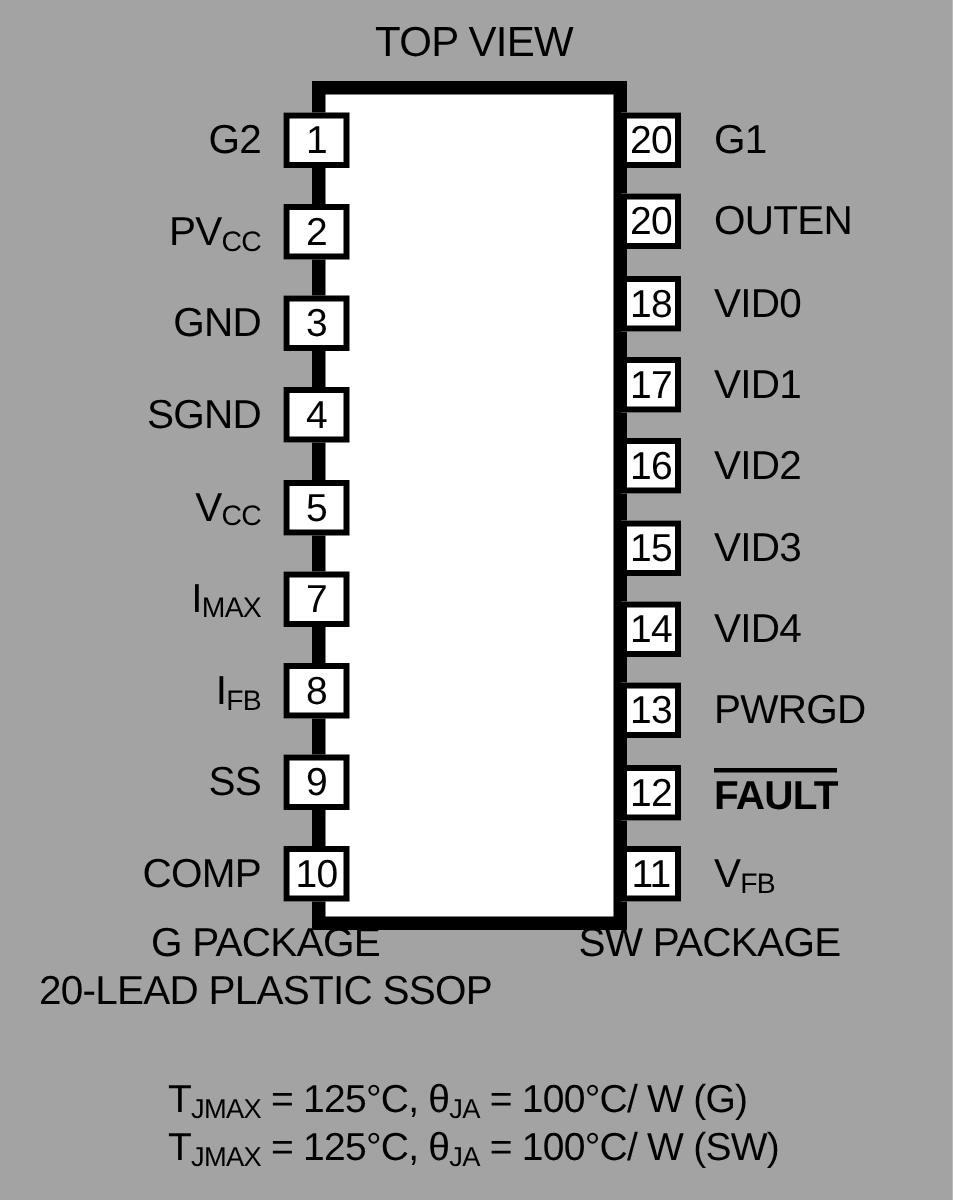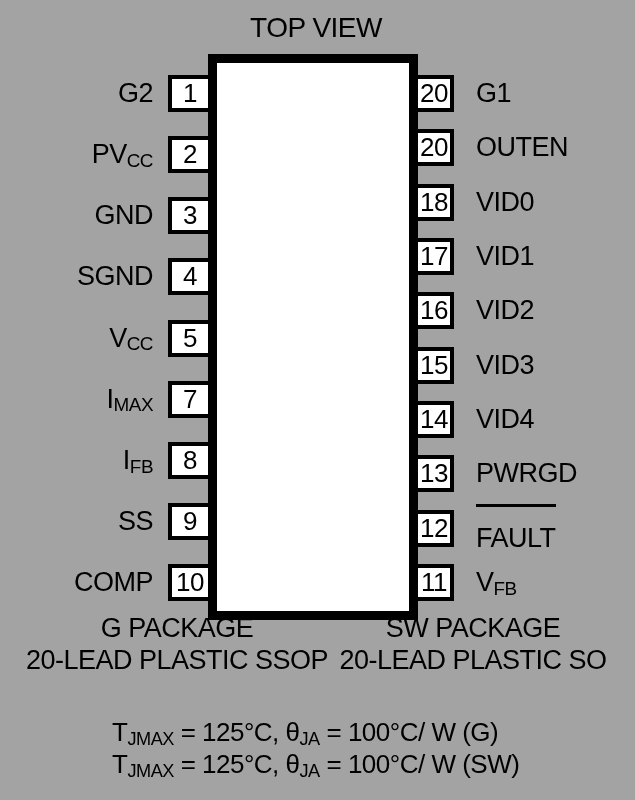--- a/index.html
+++ b/index.html
@@ -36,21 +36,21 @@
     background: #ffffff;
   }
   .pin-col {
     position: absolute;
     top: 75px;
     height: 526px;
     display: flex;
     flex-direction: column;
     justify-content: space-between;
   }
-  .pin-col.left  { left: 0;     width: 212px; }
+  .pin-col.left  { left: 0;     width: 212px; padding-left: 21px; }
   .pin-col.right { left: 414px; width: 221px; }
   .pin-row { height: 37px; display: flex; align-items: center; }
   .pin-col.left  .pin-row { justify-content: flex-end; }
   .pin-col.right .pin-row { justify-content: flex-start; }
   .pin-box {
     box-sizing: border-box;
     border: 4px solid #000000;
     background: #ffffff;
     height: 37px;
     display: flex;
@@ -72,22 +72,23 @@
   sub.ss {
     font-size: 0.7em;
     line-height: 0;
     position: relative;
     vertical-align: baseline;
     bottom: -0.2em;
   }
   .ovl {
     display: inline-block;
     border-top: 3px solid #000000;
-    padding-top: 18px;
+    padding-top: 2px;
     line-height: 1;
+    font-weight: bold;
   }
   .pkg-block {
     position: absolute;
     top: 612px;
     transform: translateX(-50%);
     text-align: center;
     font-size: 27px;
     line-height: 32px;
     white-space: nowrap;
   }
@@ -231,21 +232,20 @@
     </div>
   </div>
 
   <div class="pkg-block g">
     <div>G PACKAGE</div>
     <div>20-LEAD PLASTIC SSOP</div>
   </div>
 
   <div class="pkg-block sw">
     <div>SW PACKAGE</div>
-    <div>20-LEAD PLASTIC SO</div>
   </div>
 
   <div class="thermal-block">
     <div><span>T</span><sub class="ss">JMAX</sub><span> = 125°C, </span><span>θ</span><sub class="ss">JA</sub><span> = 100°C/ W (G)</span></div>
     <div><span>T</span><sub class="ss">JMAX</sub><span> = 125°C, </span><span>θ</span><sub class="ss">JA</sub><span> = 100°C/ W (SW)</span></div>
   </div>
 
 </div>
 
 </body></html>

